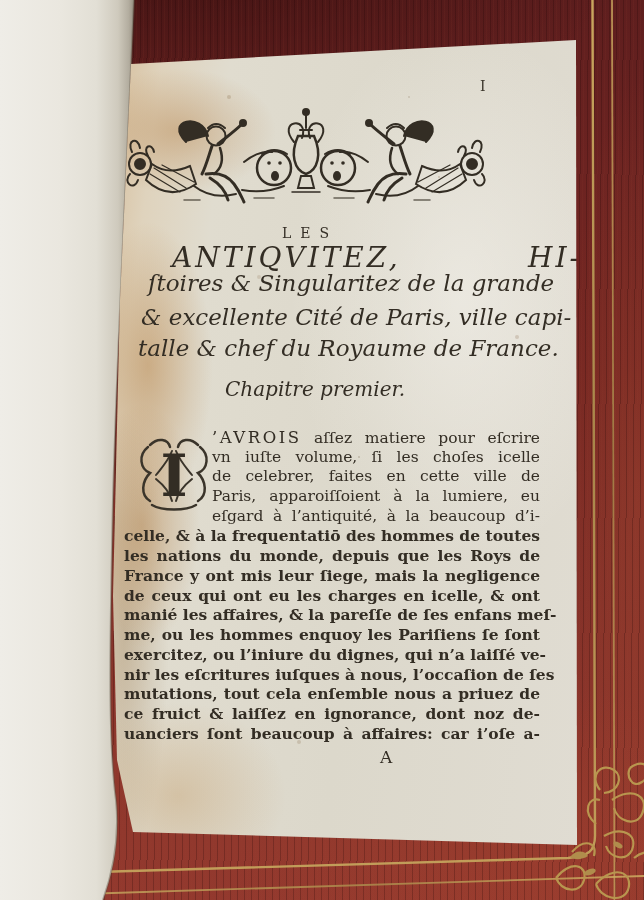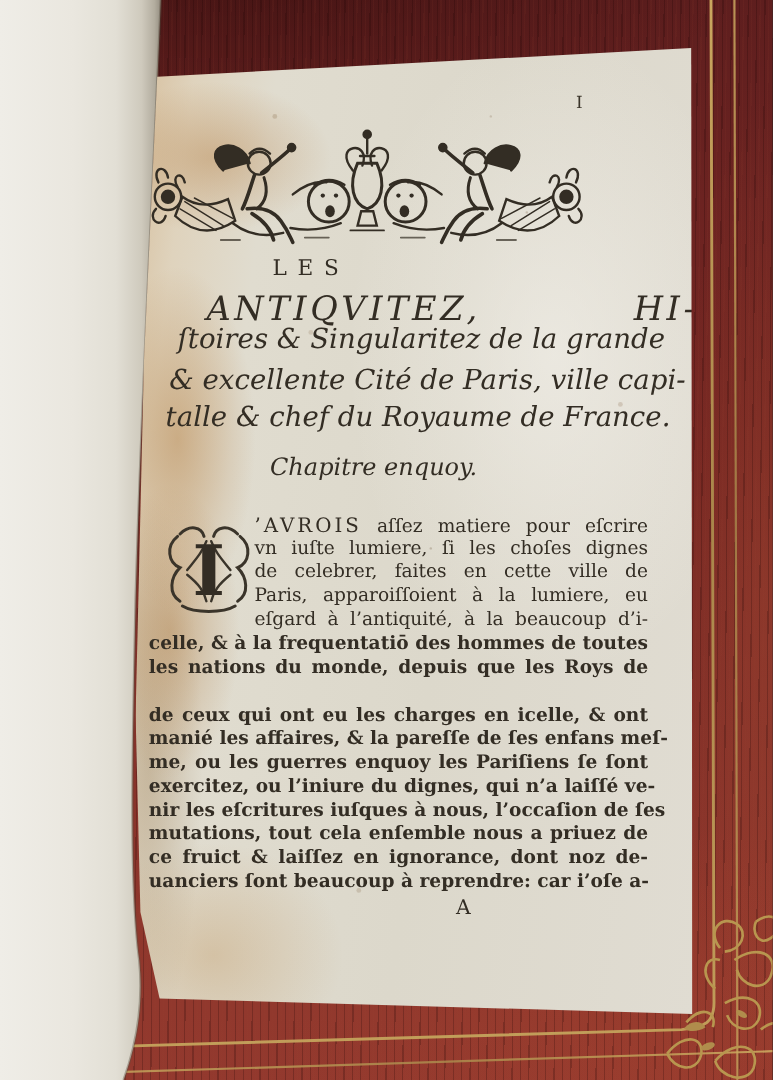--- a/index.html
+++ b/index.html
@@ -41,22 +41,22 @@
     background:rgba(120,86,50,.30);
     box-shadow:120px 60px 0 1px rgba(120,86,50,.22), 330px 140px 0 0 rgba(110,80,50,.25),
       408px 300px 0 1px rgba(120,86,50,.20), 250px 420px 0 0 rgba(100,76,46,.25),
       95px 560px 0 1px rgba(120,86,50,.22), 370px 620px 0 0 rgba(110,80,50,.22),
       190px 705px 0 1px rgba(120,90,55,.20), 430px 520px 0 0 rgba(120,86,50,.18),
       300px 60px 0 0 rgba(110,80,50,.20), 150px 240px 0 1px rgba(130,95,60,.18);}
 
   .folio{position:absolute;left:372px;top:42px;font-size:14px;letter-spacing:1px;color:#3a342a;}
   .headpiece{position:absolute;left:16px;top:66px;}
 
-  .kicker{position:absolute;left:110px;top:177px;width:120px;text-align:left;
-    font-size:18px;letter-spacing:9px;text-indent:9px;color:#332d24;}
+  .kicker{position:absolute;left:110px;top:189px;width:120px;text-align:right;
+    font-size:14px;letter-spacing:9px;text-indent:9px;color:#332d24;}
   .titleline{position:absolute;left:22px;top:205px;width:410px;
     font-style:italic;font-size:28px;letter-spacing:3px;
     text-align:justify;text-align-last:justify;white-space:nowrap;margin-left:42px;}
   .sub{position:absolute;font-style:italic;font-size:23px;white-space:nowrap;}
   .s1{left:40px;top:234px;} .s2{left:33px;top:268px;} .s3{left:30px;top:299px;}
   .chapter{position:absolute;left:117px;top:341px;font-style:italic;font-size:20px;}
 
   .dropcap-block{position:absolute;left:26px;top:399px;width:80px;height:80px;}
   .dropcap-letter{position:absolute;left:0;top:6px;width:80px;text-align:center;
     font-size:58px;font-weight:bold;line-height:70px;color:#332d24;}
@@ -166,49 +166,50 @@
         </g>
         <path d="M60,98 L76,98 M130,96 L150,96 M210,96 L230,96 M290,98 L306,98" stroke-width="1.5" opacity=".7"></path>
       </g>
     </svg>
 
     <div class="kicker">LES</div>
     <div class="titleline">ANTIQVITEZ, HI-</div>
     <div class="sub s1">ſtoires &amp; Singularitez de la grande</div>
     <div class="sub s2">&amp; excellente Cité de Paris, ville capi-</div>
     <div class="sub s3">talle &amp; chef du Royaume de France.</div>
-    <div class="chapter">Chapitre enquoy.</div>
+    <div class="chapter">Chapitre premier.</div>
 
     <div class="dropcap-block">
       <svg width="80" height="80" viewBox="0 0 80 80">
         <g stroke="#3a342a" stroke-width="2.5" fill="none" stroke-linecap="round">
           <path d="M14,12 C4,20 6,34 16,38 C8,46 6,60 16,66"></path>
           <path d="M66,12 C76,20 74,34 64,38 C72,46 74,60 64,66"></path>
           <path d="M16,10 C24,2 34,4 36,12"></path>
           <path d="M64,10 C56,2 46,4 44,12"></path>
           <path d="M22,40 C30,30 34,26 38,16 M58,40 C50,30 46,26 42,16" stroke-width="2"></path>
           <path d="M22,44 C32,52 36,58 38,66 M58,44 C48,52 44,58 42,66" stroke-width="2"></path>
           <path d="M18,70 C28,76 52,76 62,70"></path>
         </g>
       </svg>
       <div class="dropcap-letter">I</div>
     </div>
 
     <div class="bl ind" style="top:392px"><span class="lscaps">’AVROIS</span><span> aſſez matiere pour eſcrire</span></div>
-    <div class="bl ind" style="top:412px">vn iuſte lumiere, ſi les choſes dignes</div>
+    <div class="bl ind" style="top:412px">vn iuſte volume, ſi les choſes icelle</div>
     <div class="bl ind" style="top:451px">Paris, apparoiſſoient à la lumiere, eu</div>
     <div class="bl ind" style="top:431px">de celebrer, faites en cette ville de</div>
     <div class="bl ind" style="top:471px">eſgard à l’antiquité, à la beaucoup d’i-</div>
     <div class="bl full" style="top:490px">celle, &amp; à la frequentatiō des hommes de toutes</div>
     <div class="bl full" style="top:510px">les nations du monde, depuis que les Roys de</div>
+    <div class="bl full" style="top:530px">France y ont mis leur ſiege, mais la negligence</div>
     <div class="bl full" style="top:550px">de ceux qui ont eu les charges en icelle, &amp; ont</div>
     <div class="bl full" style="top:569px">manié les affaires, &amp; la pareſſe de ſes enfans meſ-</div>
-    <div class="bl full" style="top:589px">me, ou les guerres enquoy les Pariſiens ſe ſont</div>
+    <div class="bl full" style="top:589px">me, ou les hommes enquoy les Pariſiens ſe ſont</div>
     <div class="bl full" style="top:609px">exercitez, ou l’iniure du dignes, qui n’a laiſſé ve-</div>
     <div class="bl full" style="top:629px">nir les eſcritures iuſques à nous, l’occaſion de ſes</div>
     <div class="bl full" style="top:648px">mutations, tout cela enſemble nous a priuez de</div>
     <div class="bl full" style="top:668px">ce fruict &amp; laiſſez en ignorance, dont noz de-</div>
-    <div class="bl full" style="top:688px">uanciers ſont beaucoup à reprendre: car i’oſe a-</div>
+    <div class="bl full" style="top:688px">uanciers ſont beaucoup à affaires: car i’oſe a-</div>
 
     <div class="signature">A</div>
   </div>
 
 </div>
 
 </body></html>

